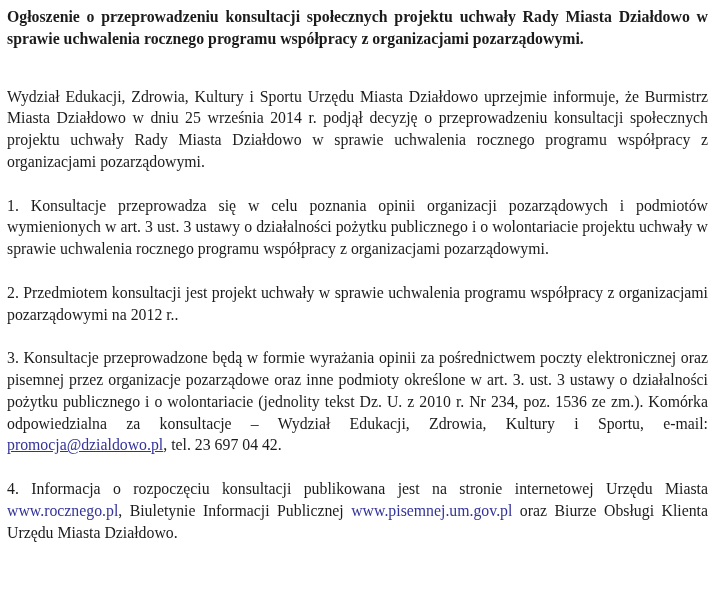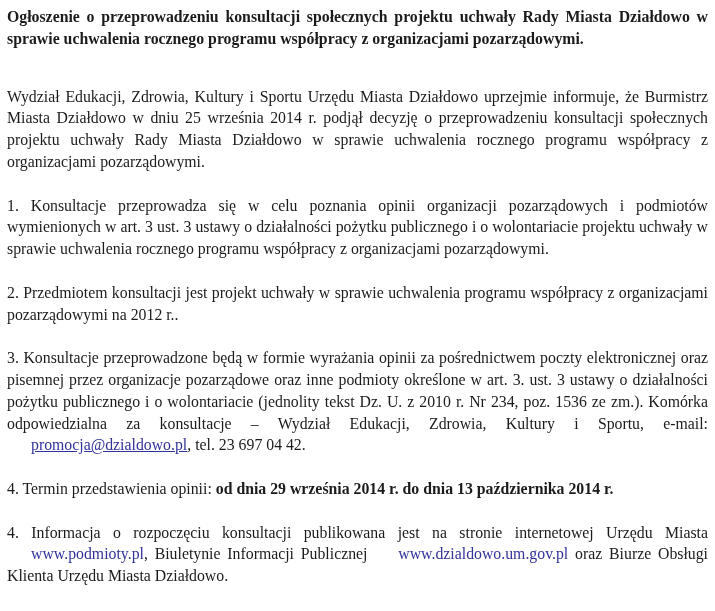--- a/index.html
+++ b/index.html
@@ -26,31 +26,29 @@
   }
   .para {
     margin: 0 0 21.8px 0;
     text-align: justify;
   }
   .para .bold { font-weight: bold; }
   .doc-link {
     color: var(--link-color, #32329b);
     text-decoration: none;
     cursor: pointer;
-    margin-left: 24px;
   }
   .doc-link.u { text-decoration: underline; }
 </style>
 </head>
 <body>
 
 <div class="page">
 
   <h1 class="title">Ogłoszenie o przeprowadzeniu konsultacji społecznych projektu uchwały Rady Miasta Działdowo w sprawie uchwalenia rocznego programu współpracy z organizacjami pozarządowymi.</h1>
 
   <p class="para"><span>Wydział Edukacji, Zdrowia, Kultury i Sportu Urzędu Miasta Działdowo uprzejmie informuje, że Burmistrz Miasta Działdowo w dniu 25 września 2014 r. podjął decyzję o przeprowadzeniu konsultacji społecznych projektu uchwały Rady Miasta Działdowo w sprawie uchwalenia rocznego programu współpracy z organizacjami pozarządowymi.</span></p>
   <p class="para"><span>1. Konsultacje przeprowadza się w celu poznania opinii organizacji pozarządowych i podmiotów wymienionych w art. 3 ust. 3 ustawy o działalności pożytku publicznego i o wolontariacie projektu uchwały w sprawie uchwalenia rocznego programu współpracy z organizacjami pozarządowymi.</span></p>
   <p class="para"><span>2. Przedmiotem konsultacji jest projekt uchwały w sprawie uchwalenia programu współpracy z organizacjami pozarządowymi na 2012 r..</span></p>
   <p class="para"><span>3. Konsultacje przeprowadzone będą w formie wyrażania opinii za pośrednictwem poczty elektronicznej oraz pisemnej przez organizacje pozarządowe oraz inne podmioty określone w art. 3. ust. 3 ustawy o działalności pożytku publicznego i o wolontariacie (jednolity tekst Dz. U. z 2010 r. Nr 234, poz. 1536 ze zm.). Komórka odpowiedzialna za konsultacje – Wydział Edukacji, Zdrowia, Kultury i Sportu, e-mail: </span><a href="#" class="doc-link u">promocja@dzialdowo.pl</a><span>, tel. 23 697 04 42.</span></p>
-  <p class="para"><span>4. Termin przedstawienia opinii: </span><span class="bold">od dnia 29 września 2014 r. do dnia 13 października 2014 r.</span></p>
-  <p class="para"><span>4. Informacja o rozpoczęciu konsultacji publikowana jest na stronie internetowej Urzędu Miasta </span><a href="#" class="doc-link">www.podmioty.pl</a><span>, Biuletynie Informacji Publicznej </span><a href="#" class="doc-link">www.dzialdowo.um.gov.pl</a><span> oraz Biurze Obsługi Klienta Urzędu Miasta Działdowo.</span></p>
+  <p class="para"><span>4. Informacja o rozpoczęciu konsultacji publikowana jest na stronie internetowej Urzędu Miasta </span><a href="#" class="doc-link">www.rocznego.pl</a><span>, Biuletynie Informacji Publicznej </span><a href="#" class="doc-link">www.pisemnej.um.gov.pl</a><span> oraz Biurze Obsługi Klienta Urzędu Miasta Działdowo.</span></p>
 
 </div>
 
 </body></html>

